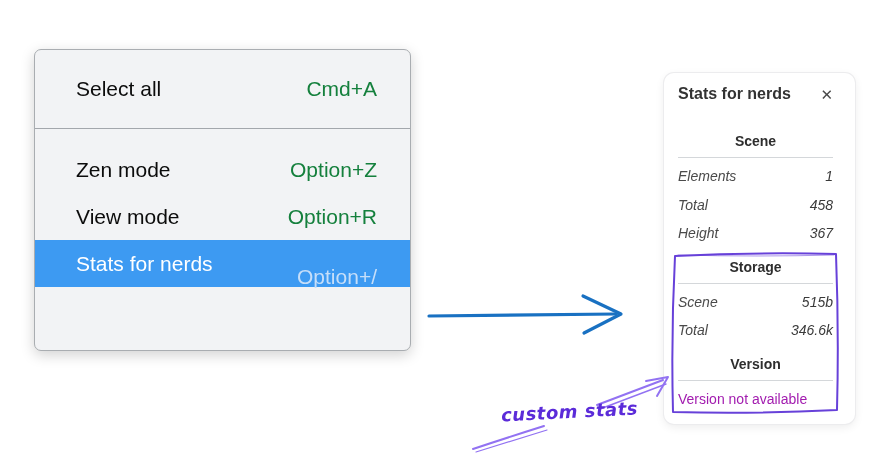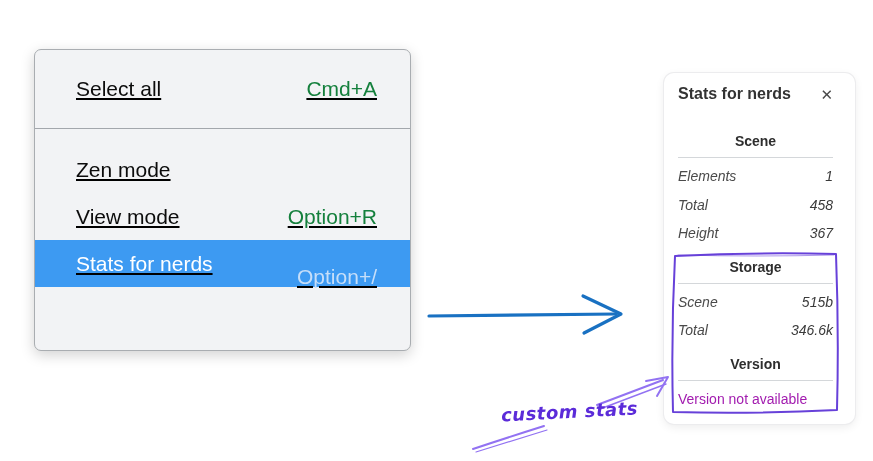--- a/index.html
+++ b/index.html
@@ -6,21 +6,21 @@
   .stage{
     position:relative;width:873px;height:461px;overflow:hidden;background:#ffffff;
     font-family:"Liberation Sans",sans-serif;
   }
 
   
   .menu{
     position:absolute;left:34px;top:49px;width:377px;height:302px;
     background:#f2f3f5;border:1px solid #a9adb1;border-radius:7px;
     box-shadow:0 4px 14px rgba(0,0,0,.18);
-    box-sizing:border-box;overflow:hidden;font-size:21px;text-decoration:underline;
+    box-sizing:border-box;overflow:hidden;font-size:21px;
   }
   .menu-row{
     display:flex;justify-content:space-between;align-items:center;
     padding:0 33px 0 41px;height:47px;box-sizing:border-box;
   }
   .menu-row.first{height:79px;border-bottom:1px solid #a3a7ac;}
   .menu-gap{height:17px;}
   .menu-label{color:#0c0c0c;}
   .menu-shortcut{color:#15803d;}
   .menu-row.active{background:#3d9af2;}
@@ -71,20 +71,21 @@
 <div class="stage">
 
   <div class="menu">
     <div class="menu-row first">
       <span class="menu-label">Select all</span>
       <span class="menu-shortcut">Cmd+A</span>
     </div>
     <div class="menu-gap"></div>
     <div class="menu-row">
       <span class="menu-label">Zen mode</span>
+      <span class="menu-shortcut">Option+Z</span>
     </div>
     <div class="menu-row">
       <span class="menu-label">View mode</span>
       <span class="menu-shortcut">Option+R</span>
     </div>
     <div class="menu-row active">
       <span class="menu-label">Stats for nerds</span>
       <span class="menu-shortcut">Option+/</span>
     </div>
   </div>

